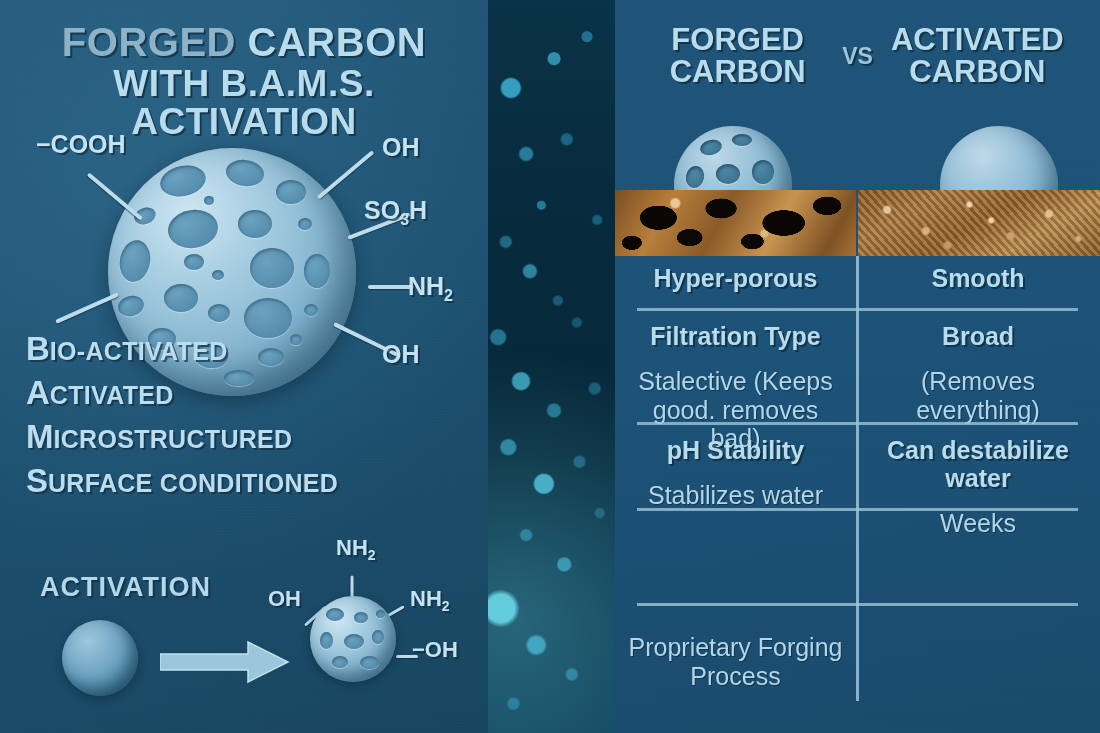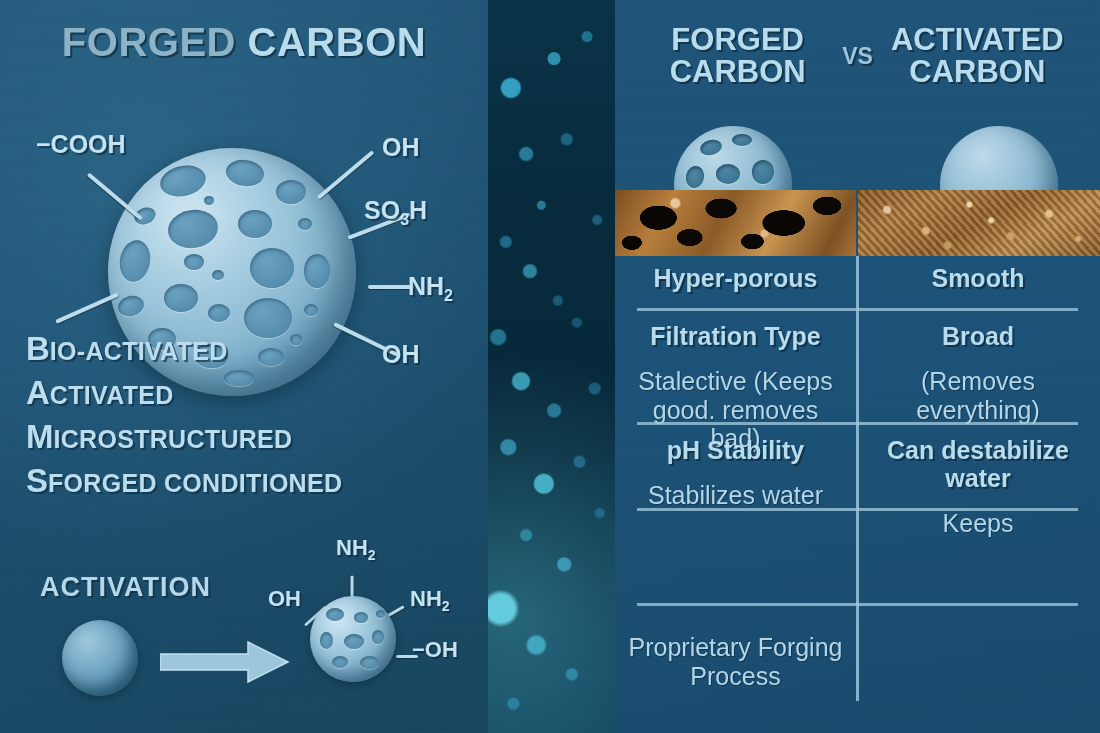--- a/index.html
+++ b/index.html
@@ -200,20 +200,21 @@
 
 <div id="stage">
 
   <div id="left-panel">
 
     <div class="title-block">
       <div class="t-line t1">
         <span class="w-dark">FORGED</span>
         <span class="w-light">CARBON</span>
       </div>
+      <div class="t-line t2">WITH B.A.M.S. ACTIVATION</div>
     </div>
 
     <div class="molecule-big">
       <div class="pore" style="left:52px;  top:18px;  width:46px; height:30px; transform:rotate(-12deg);"></div>
       <div class="pore" style="left:118px; top:12px;  width:38px; height:26px; transform:rotate(8deg);"></div>
       <div class="pore" style="left:168px; top:32px;  width:30px; height:24px;"></div>
       <div class="pore" style="left:96px;  top:48px;  width:10px; height:9px;"></div>
       <div class="pore" style="left:26px;  top:60px;  width:22px; height:16px; transform:rotate(-20deg);"></div>
       <div class="pore" style="left:60px;  top:62px;  width:50px; height:38px; transform:rotate(-8deg);"></div>
       <div class="pore" style="left:130px; top:62px;  width:34px; height:28px;"></div>
@@ -256,21 +257,21 @@
       <div class="bams-row">
         <span class="bams-cap">B</span><span class="bams-rest">IO-ACTIVATED</span>
       </div>
       <div class="bams-row">
         <span class="bams-cap">A</span><span class="bams-rest">CTIVATED</span>
       </div>
       <div class="bams-row">
         <span class="bams-cap">M</span><span class="bams-rest">ICROSTRUCTURED</span>
       </div>
       <div class="bams-row">
-        <span class="bams-cap">S</span><span class="bams-rest">FORGED CONDITIONED</span>
+        <span class="bams-cap">S</span><span class="bams-rest">URFACE CONDITIONED</span>
       </div>
     </div>
 
     <div class="activation-title">ACTIVATION</div>
 
     <div class="sphere-plain"></div>
 
     <div class="arrow">
       <svg width="130" height="44" viewBox="0 0 130 44">
         <path d="M0,14 L88,14 L88,2 L128,22 L88,42 L88,30 L0,30 Z" fill="#9cc6dc" stroke="#c4e1f0" stroke-width="1.5"></path>
@@ -353,21 +354,21 @@
     </div>
     <div class="cmp-hline" style="top:166px;"></div>
 
     <div class="cmp-row" style="top:180px;">
       <div class="cmp-cell">
         <div class="cmp-head">pH Stability</div>
         <div class="cmp-sub">Stabilizes water</div>
       </div>
       <div class="cmp-cell right">
         <div class="cmp-head">Can destabilize water</div>
-        <div class="cmp-sub">Keeps</div>
+        <div class="cmp-sub">Weeks</div>
       </div>
     </div>
     <div class="cmp-hline" style="top:252px;"></div>
 
     <div class="cmp-hline" style="top:347px;"></div>
 
     <div class="cmp-row" style="top:360px;">
       <div class="cmp-cell">
         <div class="cmp-sub">Proprietary Forging Process</div>
       </div>

